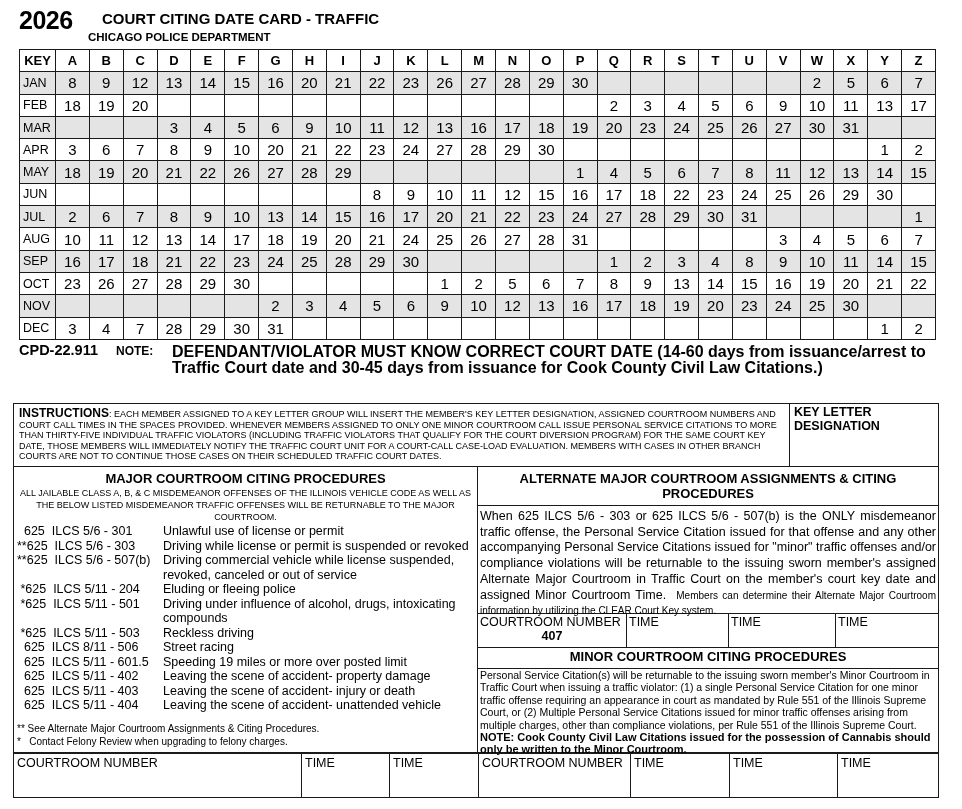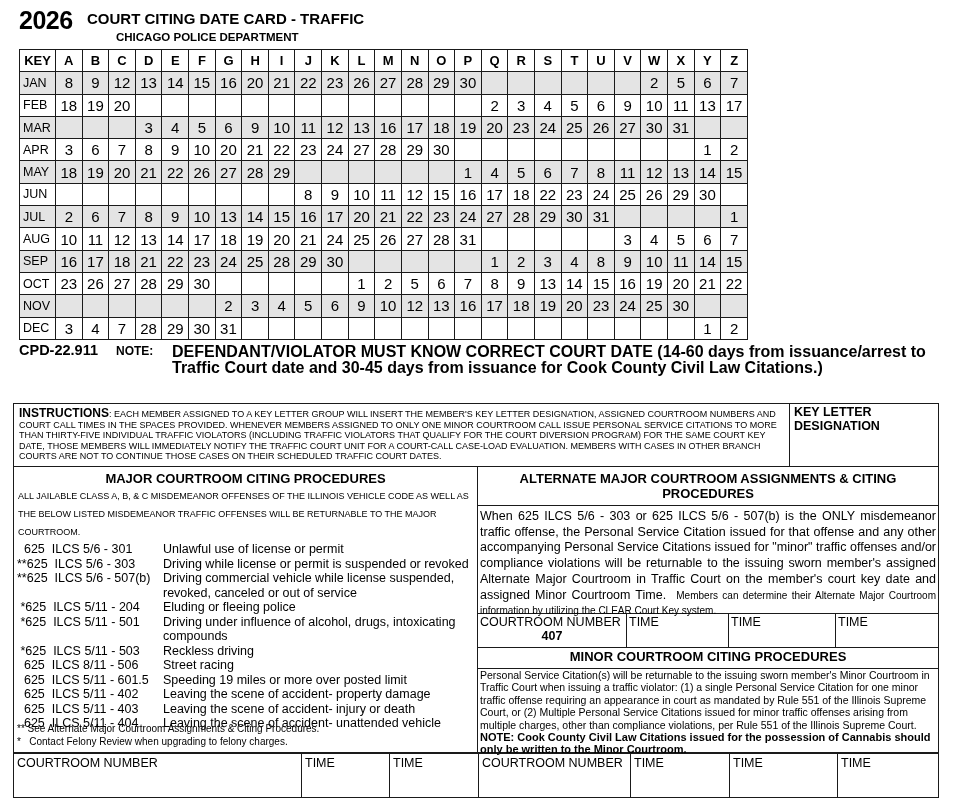--- a/index.html
+++ b/index.html
@@ -1,44 +1,44 @@
 <!DOCTYPE html>
 <html><head>
 <meta charset="utf-8">
 <style>
   * { box-sizing: border-box; margin: 0; padding: 0; }
   html, body { width: 962px; height: 809px; background: #ffffff; overflow: hidden; }
   body { font-family: "Liberation Sans", sans-serif; color: #000; position: relative; }
 
   .header { position: absolute; left: 19px; top: 4px; }
   .year { position: absolute; left: 0; top: 2px; font-size: 25px; font-weight: bold; letter-spacing: -0.5px; }
-  .title { position: absolute; left: 68px; top: 6px; font-size: 15px; font-weight: bold; white-space: nowrap; }
-  .subtitle { position: absolute; left: 69px; top: 27px; font-size: 11.5px; font-weight: bold; white-space: nowrap; margin-left: 28px; }
-
-  table.cal { position: absolute; left: 19px; top: 49px; border-collapse: collapse; table-layout: fixed; width: 729px; }
+  .title { position: absolute; left: 83px; top: 6px; font-size: 15px; font-weight: bold; white-space: nowrap; }
+  .subtitle { position: absolute; left: 69px; top: 27px; font-size: 11.5px; font-weight: bold; white-space: nowrap; }
+
+  table.cal { position: absolute; left: 19px; top: 49px; border-collapse: collapse; table-layout: fixed; width: 917px; }
   table.cal td, table.cal th { border: 1.5px solid #1a1a1a; text-align: center; height: 22.3px; font-size: 15px; font-weight: normal; padding: 0; }
   table.cal th { font-weight: bold; font-size: 13px; }
   table.cal td.month { font-size: 12.5px; text-align: left; padding-left: 3px; width: 34px; }
   table.cal tr.shade td { background: #e4e4e4; }
 
   .note-line { position: absolute; left: 19px; top: 342px; white-space: nowrap; }
   .cpd { position: absolute; left: 0; top: 0; font-size: 14.5px; font-weight: bold; }
   .note-label { position: absolute; left: 97px; top: 2px; font-size: 12px; font-weight: bold; }
   .note-text { position: absolute; left: 153px; top: 2px; font-size: 16px; font-weight: bold; line-height: 16px; width: 760px; white-space: normal; }
 
   .box { position: absolute; border: 1.5px solid #1a1a1a; }
   .instr { left: 13px; top: 403px; width: 926px; height: 64px; }
   .instr-text { position: absolute; left: 5px; top: 4px; width: 765px; font-size: 9px; line-height: 10.5px; }
   .instr-text b { font-size: 12px; }
   .keyletter { position: absolute; left: 775px; top: 0; bottom: 0; border-left: 1.5px solid #1a1a1a; width: 150px; padding: 1px 4px; font-size: 12.5px; font-weight: bold; line-height: 14px; }
 
   .left { left: 13px; top: 467px; width: 465px; height: 286px; border-top: none; }
   .sec-title { text-align: center; font-weight: bold; font-size: 13px; }
   .left .sec-title { padding-top: 4px; }
-  .major-intro { font-size: 9px; line-height: 18px; padding: 1px 4px 0 4px; }
+  .major-intro { font-size: 9px; line-height: 12px; padding: 1px 4px 0 4px; text-align: center; }
   .offense { position: relative; height: 14.5px; font-size: 12.5px; white-space: nowrap; }
   .offense .code { position: absolute; left: 3px; text-align: right; }
   .offense .desc { position: absolute; left: 149px; }
   .offense.two { height: 29px; }
   .offense.two .desc { line-height: 14.5px; white-space: normal; width: 315px; }
   .footnotes { position: absolute; left: 3px; top: 256px; font-size: 10px; line-height: 12.5px; }
 
   .right { left: 478px; top: 467px; width: 461px; border-top: none; border-left: none; height: 286px; }
   .right .sec-title { padding-top: 4px; line-height: 15px; border-bottom: 1.5px solid #1a1a1a; padding-bottom: 4px; }
   .alt-text { padding: 3px 2px 0 2px; font-size: 12.5px; line-height: 15.7px; text-align: justify; height: 107px; }

